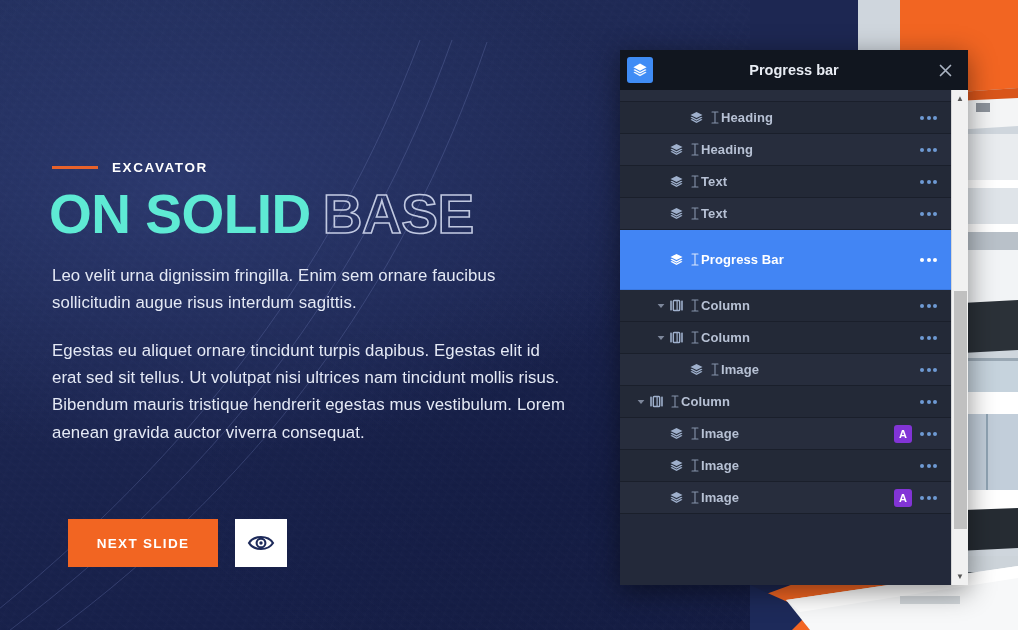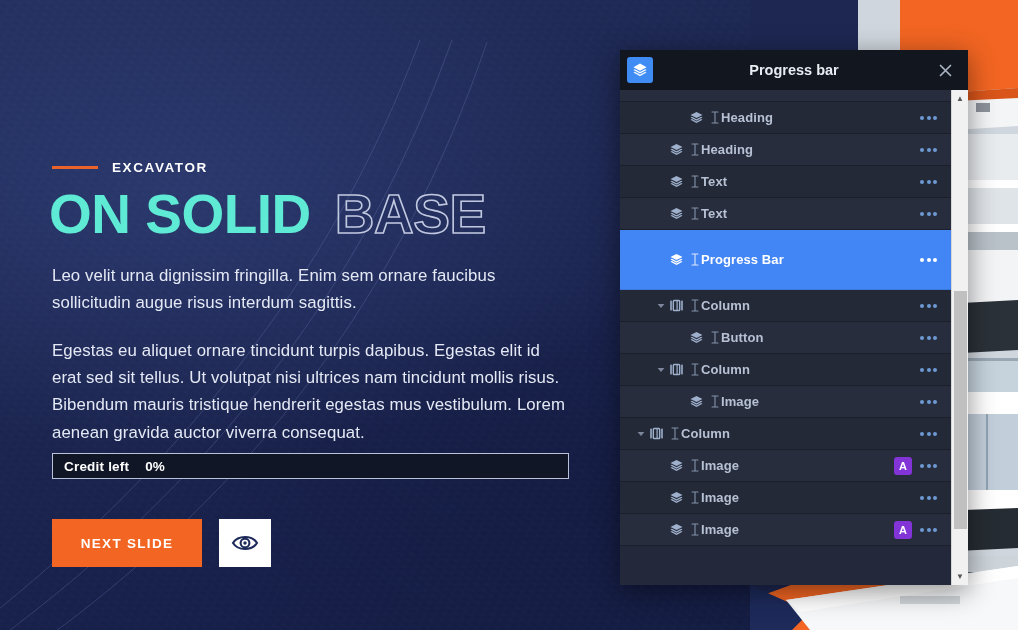--- a/index.html
+++ b/index.html
@@ -70,21 +70,21 @@
     font-size: 55px;
     font-weight: bold;
     letter-spacing: -0.5px;
     line-height: 1.05;
     white-space: nowrap;
   }
   .headline .solid { color: #5eead4; }
   .headline .outline {
     color: transparent;
     -webkit-text-stroke: 1.6px rgba(206,214,236,.92);
-    margin-left: 24px;
+    margin-left: 12px;
   }
 
   .para {
     position: absolute; left: 0;
     color: #e4e9f5;
     font-size: 16.8px;
     line-height: 1.62;
     width: 525px;
     letter-spacing: .1px;
   }
@@ -107,21 +107,21 @@
   .credit-label {
     color: #ffffff; font-size: 13.5px; font-weight: bold;
     letter-spacing: .2px;
   }
   .credit-value {
     color: #ffffff; font-size: 13.5px; font-weight: bold;
   }
 
   
   .btn-row {
-    position: absolute; left: 0; top: 519px;
+    position: absolute; left: 16px; top: 519px;
     display: flex; align-items: flex-start; gap: 17px;
   }
   .btn-primary {
     width: 150px; height: 48px;
     background: #f26522;
     border: none;
     color: #fff;
     font-family: "Liberation Sans", sans-serif;
     font-size: 13.5px; font-weight: bold;
     letter-spacing: 1.3px;
@@ -393,26 +393,20 @@
       <span class="eyebrow">EXCAVATOR</span>
     </div>
 
     <h1 class="headline">
       <span class="solid">ON SOLID</span><span class="outline">BASE</span>
     </h1>
 
     <p class="para p2">Egestas eu aliquet ornare tincidunt turpis dapibus. Egestas elit id erat sed sit tellus. Ut volutpat nisi ultrices nam tincidunt mollis risus. Bibendum mauris tristique hendrerit egestas mus vestibulum. Lorem aenean gravida auctor viverra consequat.</p>
     <p class="para p1">Leo velit urna dignissim fringilla. Enim sem ornare faucibus sollicitudin augue risus interdum sagittis.</p>
 
-    <div class="credit-bar">
-      <div class="credit-inner">
-        <span class="credit-label">Credit left</span>
-        <span class="credit-value">0%</span>
-      </div>
-    </div>
 
     <div class="btn-row">
       <button class="btn-primary">NEXT SLIDE</button>
       <button class="btn-icon">
         <span>
           <svg width="28" height="20" viewBox="0 0 28 20">
             <path d="M2 10 C7 2, 21 2, 26 10 C21 18, 7 18, 2 10 Z" fill="none" stroke="#1d2a5a" stroke-width="2.1"></path>
             <circle cx="14" cy="10" r="4.4" fill="none" stroke="#1d2a5a" stroke-width="2.1"></circle>
             <circle cx="14" cy="10" r="1.7" fill="#1d2a5a"></circle>
           </svg>
@@ -604,48 +598,20 @@
             </div>
             <span class="row-label">Column</span>
             <div class="row-right">
               <span class="dots">
                 <i></i>
                 <i></i>
                 <i></i>
               </span>
             </div>
           </div>
-          <div class="nav-row">
-            <div style="flex: 0 0 54px;"></div>
-            <div class="row-arrow empty">
-              <svg width="8" height="6" viewBox="0 0 8 6">
-                <path d="M0.6 1 L4 5 L7.4 1 Z" fill="currentColor"></path>
-              </svg>
-            </div>
-            <div class="row-icon" style="color: rgb(159, 176, 204);">
-              <svg width="15" height="15" viewBox="0 0 16 16">
-                <path d="M8 2 L14.4 5.3 L8 8.6 L1.6 5.3 Z" fill="currentColor"></path>
-                <path d="M8 9.8 L12.9 7.3 L14.4 8.1 L8 11.4 L1.6 8.1 L3.1 7.3 Z" fill="currentColor"></path>
-                <path d="M8 12.2 L12.9 9.7 L14.4 10.5 L8 13.8 L1.6 10.5 L3.1 9.7 Z" fill="currentColor"></path>
-              </svg>
-            </div>
-            <div class="row-tcursor" style="color: rgb(134, 147, 171);">
-              <svg width="8" height="13" viewBox="0 0 8 13">
-                <path d="M1 1 H7 M4 1 V12 M1 12 H7" stroke="currentColor" stroke-width="1.1" fill="none" stroke-linecap="round"></path>
-              </svg>
-            </div>
-            <span class="row-label">Button</span>
-            <div class="row-right">
-              <span class="dots">
-                <i></i>
-                <i></i>
-                <i></i>
-              </span>
-            </div>
-          </div>
           <div class="nav-row alt">
             <div style="flex: 0 0 34px;"></div>
             <div class="row-arrow">
               <svg width="8" height="6" viewBox="0 0 8 6">
                 <path d="M0.6 1 L4 5 L7.4 1 Z" fill="currentColor"></path>
               </svg>
             </div>
             <div class="row-icon" style="color: rgb(159, 176, 204);">
               <svg width="15" height="15" viewBox="0 0 16 16">
                 <rect x="1.3" y="2.6" width="1.7" height="10.8" rx=".5" fill="currentColor"></rect>

